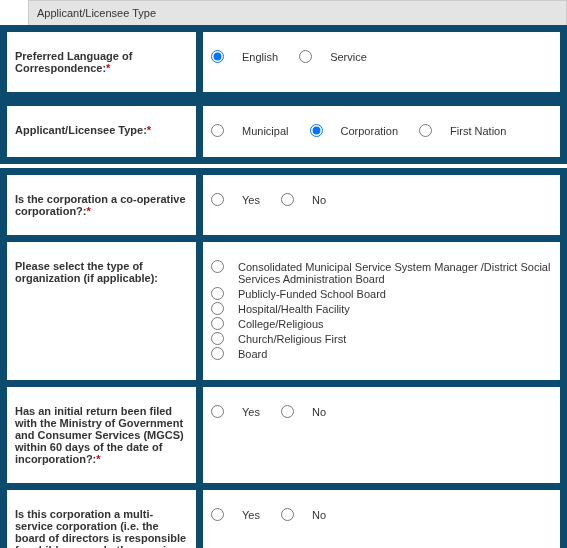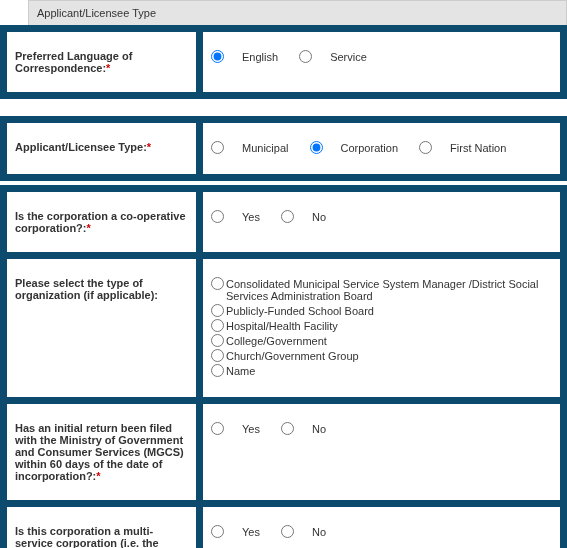--- a/index.html
+++ b/index.html
@@ -37,21 +37,21 @@
   .radio-row label {
     margin-right: 18px;
     font-weight: normal;
     display: inline-flex;
     align-items: flex-end;
     gap: 16px;
   }
   .radio-col label {
     display: flex;
     align-items: flex-start;
-    gap: 0;
+    gap: 12px;
     font-weight: normal;
     margin-bottom: 2px;
   }
   .radio-col label span { padding-top: 1px; }
   input[type="text"] {
     width: 230px;
     height: 20px;
     border: 1px solid #999;
     padding: 1px 3px;
     font-size: 11px;
@@ -83,21 +83,21 @@
         <label>
               <input type="radio" name="lang" style="">
               <span>Service</span>
             </label>
       </div>
     </td>
   </tr>
 </tbody>
   </table>
 
-<table class="form" style="margin-top:17px">
+<table class="form" style="margin-top:0">
   <tbody>
       <tr>
     <td class="label">
       <span>Applicant/Licensee Type:</span><span class="req">*</span>
     </td>
     <td>
       <div class="radio-row">
         <label>
               <input type="radio" name="apptype" style="">
               <span>Municipal</span>
@@ -148,29 +148,29 @@
             <label>
               <input type="radio" name="orgtype" style="">
               <span>Publicly-Funded School Board</span>
             </label>
             <label>
               <input type="radio" name="orgtype" style="">
               <span>Hospital/Health Facility</span>
             </label>
             <label>
               <input type="radio" name="orgtype" style="">
-              <span>College/Government</span>
-            </label>
-            <label>
-              <input type="radio" name="orgtype" style="">
-              <span>Church/Government Group</span>
-            </label>
-            <label>
-              <input type="radio" name="orgtype" style="">
-              <span>Name</span>
+              <span>College/Religious</span>
+            </label>
+            <label>
+              <input type="radio" name="orgtype" style="">
+              <span>Church/Religious First</span>
+            </label>
+            <label>
+              <input type="radio" name="orgtype" style="">
+              <span>Board</span>
             </label>
           </div>
     </td>
   </tr>
   <tr>
     <td class="label">
       <span>Has an initial return been filed with the Ministry of Government and Consumer Services (MGCS) within 60 days of the date of incorporation?:</span><span class="req">*</span>
     </td>
     <td>
       <div class="radio-row">

